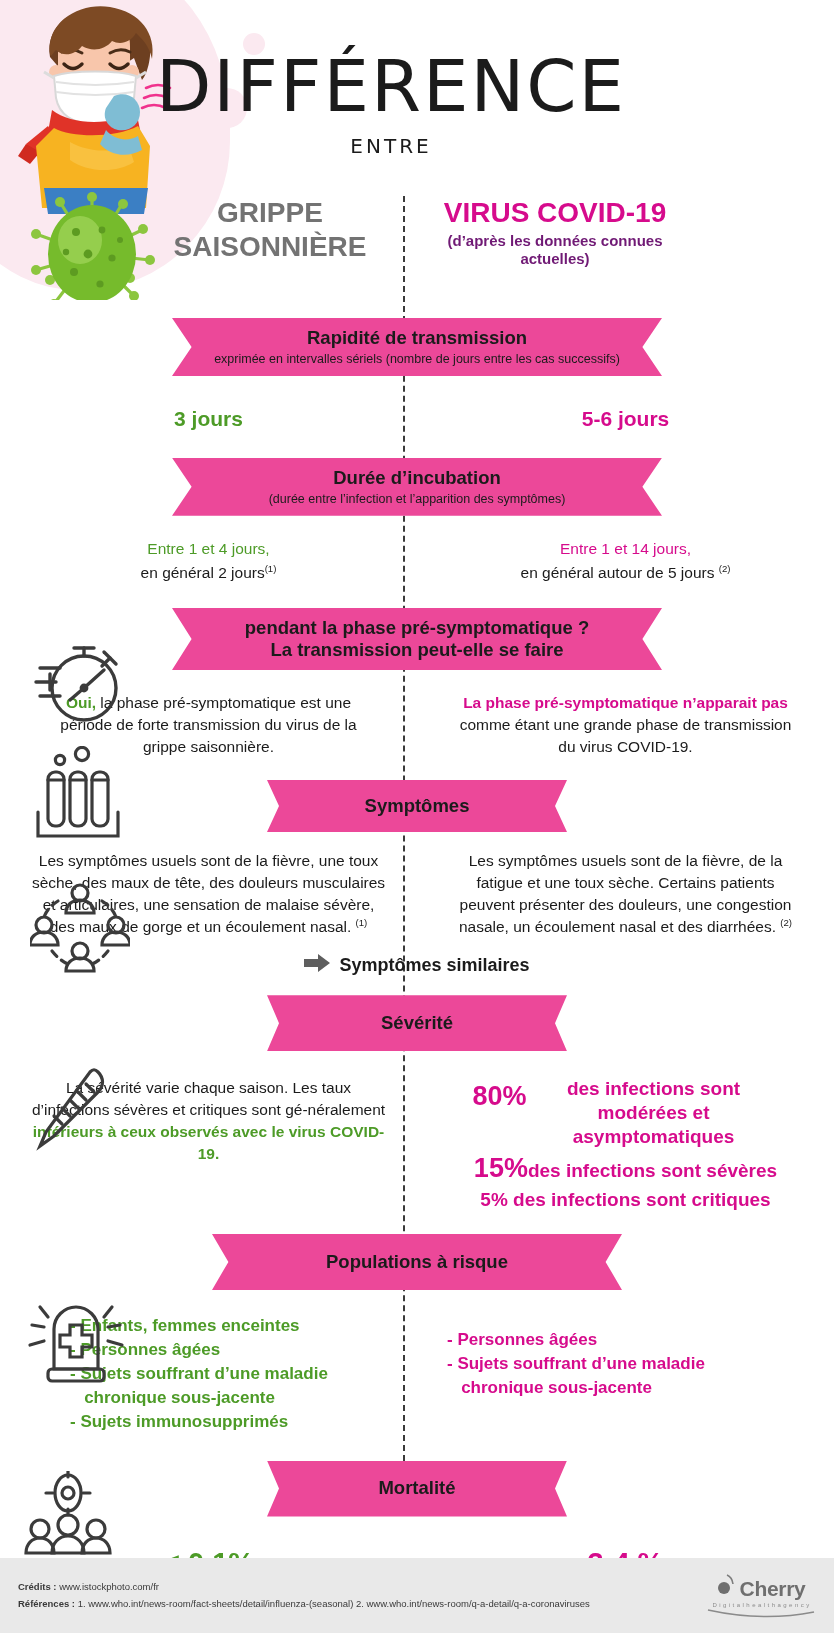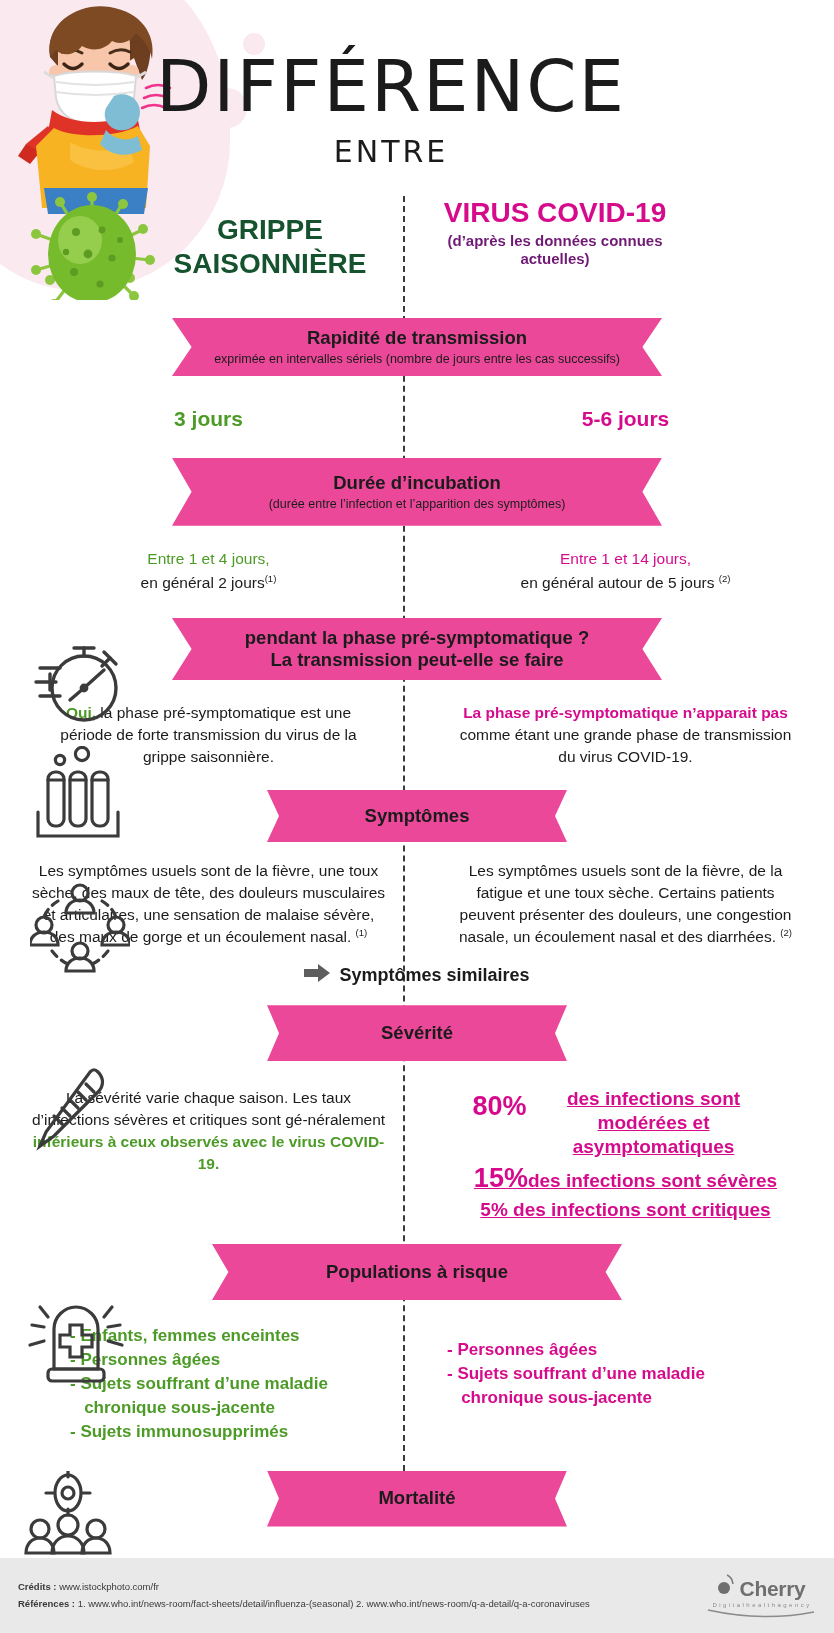--- a/index.html
+++ b/index.html
@@ -48,36 +48,36 @@
     letter-spacing: 2px;
     font-weight: 400;
     color: #1b1b1b;
     font-family: "DejaVu Sans", sans-serif;
     padding-left: 110px;
   }
   .title-entre {
     position: absolute;
     left: 0; right: 0; top: 134px;
     text-align: center;
-    font-size: 30px;
+    font-size: 20px;
     letter-spacing: 3px;
     font-weight: 400;
     color: #1b1b1b;
     font-family: "DejaVu Sans", sans-serif;
     padding-left: 110px;
   }
   .col-head {
     position: absolute;
     top: 196px;
     font-size: 28px;
     font-weight: bold;
     line-height: 1.22;
     text-align: center;
   }
-  .col-head.left  { left: 150px; width: 240px; color: #14532d; margin-top: 17px; }
+  .col-head.left  { left: 150px; width: 240px; color: #737373; }
   .col-head.right { left: 420px; width: 270px; color: #d60b8c; }
   .col-sub {
     font-size: 15px;
     font-weight: bold;
     display: block;
     margin-top: 2px;
     color: #701a75;
   }
 
   
@@ -138,21 +138,21 @@
   .sim-row {
     display: flex;
     align-items: center;
     justify-content: center;
     gap: 9px;
     font-size: 18px;
     font-weight: bold;
     color: #1b1b1b;
   }
 
-  .pct-line { font-size: 19px; font-weight: bold; color: #d60b8c; line-height: 1.25; text-decoration: underline; }
+  .pct-line { font-size: 19px; font-weight: bold; color: #d60b8c; line-height: 1.25; }
   .pct-big  { font-size: 27px; font-weight: bold; }
   .pct-block { display: flex; align-items: flex-start; justify-content: center; gap: 2px; text-align: left; }
 
   .bullets { text-align: left; font-size: 17px; font-weight: bold; line-height: 1.42; }
   .bullets div { white-space: pre; }
 
   
   .footer {
     position: absolute;
     left: 0; bottom: 0;
@@ -344,21 +344,21 @@
       <circle cx="52" cy="8" r="6.6"></circle>
       <rect x="18" y="26" width="16" height="54" rx="7"></rect>
       <line x1="18" y1="34" x2="34" y2="34"></line>
       <rect x="40" y="26" width="16" height="54" rx="7"></rect>
       <line x1="40" y1="34" x2="56" y2="34"></line>
       <rect x="62" y="26" width="16" height="54" rx="7"></rect>
       <line x1="62" y1="34" x2="78" y2="34"></line>
       <path d="M8 66 l0 24 l80 0 l0 -24"></path>
     </svg>
   </div>
-  <div class="ribbon" style="width:490px;height:68px;margin-top:24px">
+  <div class="ribbon" style="width:490px;height:58px;margin-top:24px">
     <div class="r-title">Durée d’incubation</div>
     <div class="r-sub">(durée entre l’infection et l’apparition des symptômes)</div>
   </div>
   <div class="row2" style="margin-top:22px">
     <div class="cell">
       <div class="big green">Entre 1 et 4 jours,</div>
       <div style="font-size:15.5px;margin-top:2px">
         <span>en général 2 jours</span><sup>(1)</sup>
       </div>
     </div>

